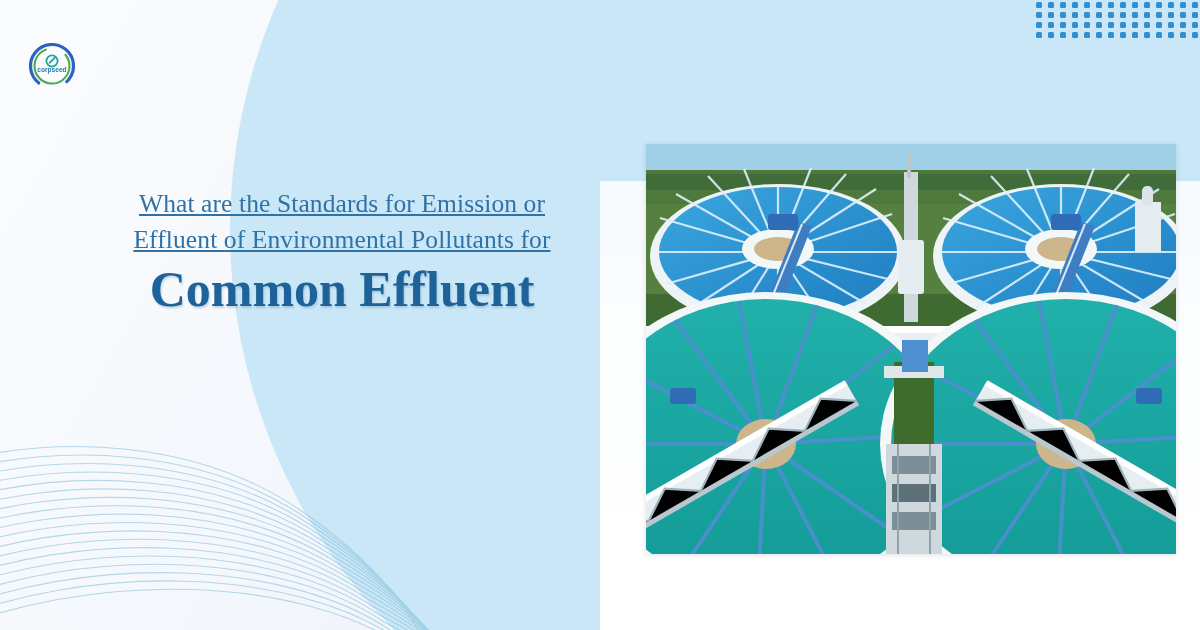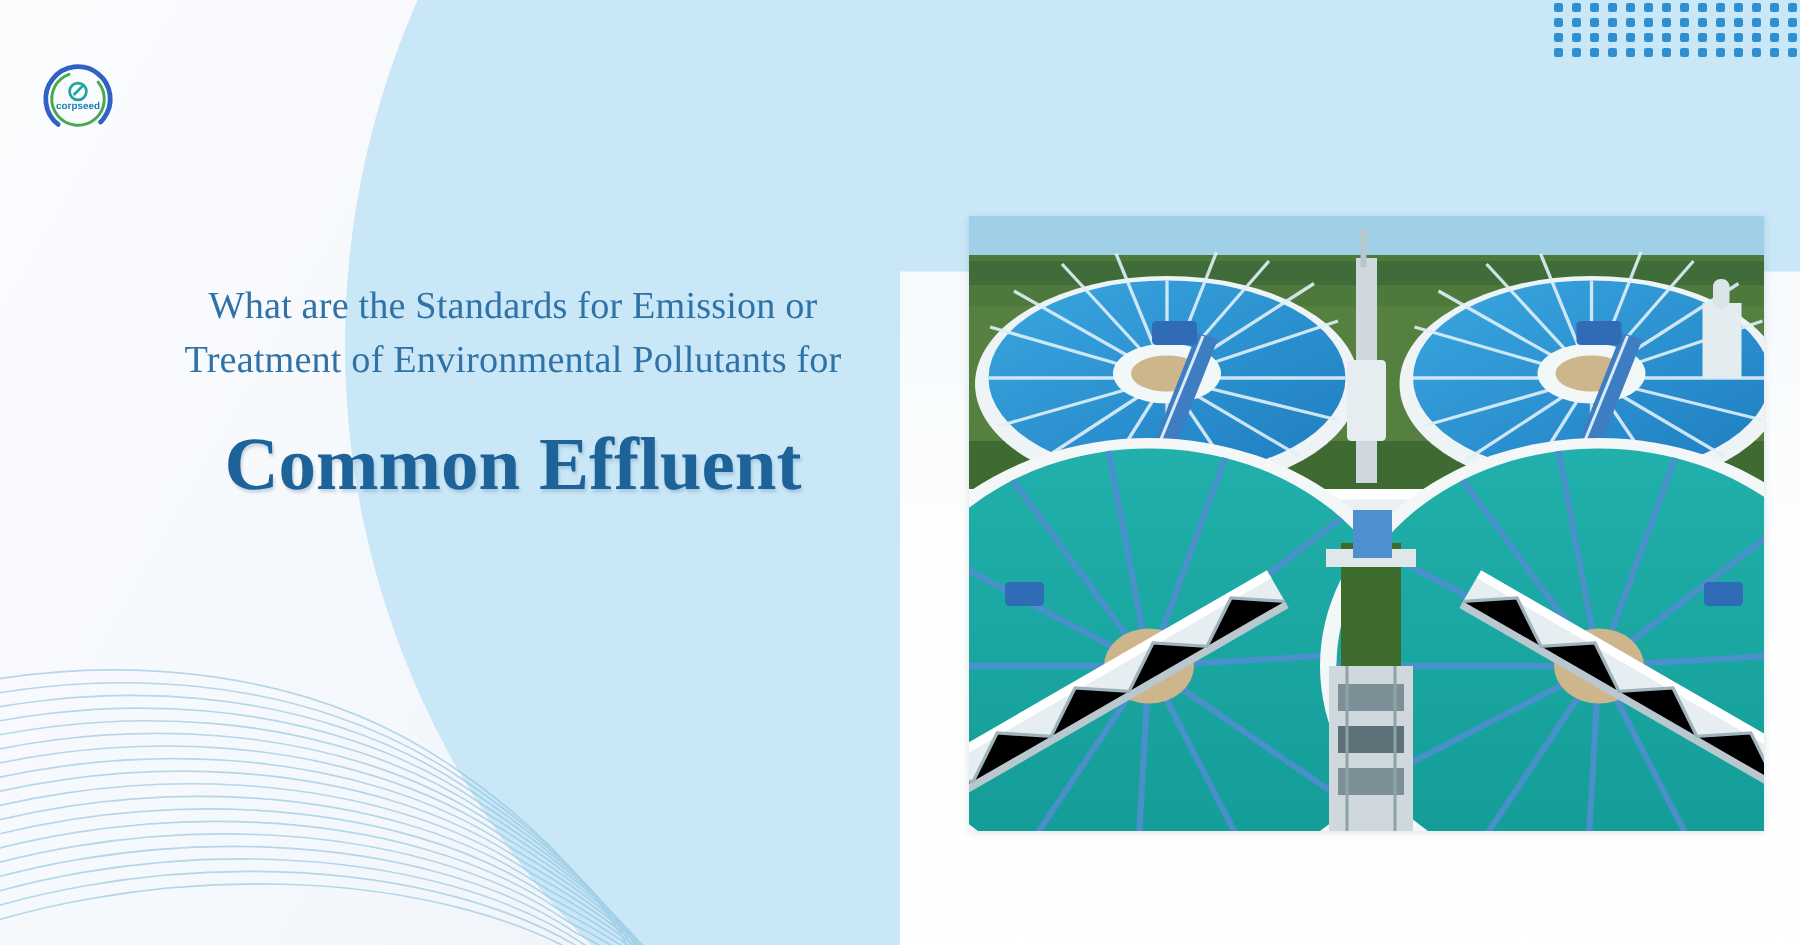--- a/index.html
+++ b/index.html
@@ -82,29 +82,29 @@
     width:560px;
     z-index:7;
   }
   .kicker{
     font-family:"Liberation Serif", serif;
     font-size:25.5px;
     line-height:1.42;
     color:#2f72a8;
     text-align:center;
     letter-spacing:.1px;
+    text-decoration:underline;
   }
   .headline{
     font-family:"Liberation Serif", serif;
     font-weight:bold;
     font-size:50px;
     line-height:1.26;
     color:#1d6399;
     text-align:center;
-    margin-top:20px;
     text-shadow:1px 2px 2px rgba(90,130,165,.30);
   }
   .headline .l2{ display:block; margin-top:24px; }
 
   
   .photo{
     position:absolute;
     left:646px; top:144px;
     width:530px; height:410px;
     z-index:9;
@@ -211,21 +211,21 @@
       <circle cx="28" cy="28" r="17.5" fill="none" stroke="#4aa84f" stroke-width="2" stroke-linecap="round" stroke-dasharray="88 22" transform="rotate(-40 28 28)"></circle>
       <circle cx="28" cy="23" r="5.6" fill="none" stroke="#1fa5a0" stroke-width="1.8"></circle>
       <path d="M25.6 24.8 L30.8 19.6" stroke="#1fa5a0" stroke-width="1.8" stroke-linecap="round"></path>
       <text x="28" y="34.4" text-anchor="middle" font-family="Liberation Sans, sans-serif" font-size="6.6" font-weight="bold" fill="#1b7fb0">corpseed</text>
     </svg>
   </div>
 
   <div class="text-block">
     <div class="kicker">
       <span>What are the Standards for Emission or</span><br>
-      <span>Treatment of Environmental Pollutants for</span>
+      <span>Effluent of Environmental Pollutants for</span>
     </div>
     <div class="headline">
       <span class="l1">Common Effluent</span>
     </div>
   </div>
 
   <div class="photo">
     <svg viewBox="0 0 530 410" preserveAspectRatio="none">
       <defs>
         <linearGradient id="waterG" x1="0" y1="0" x2="0" y2="1">

